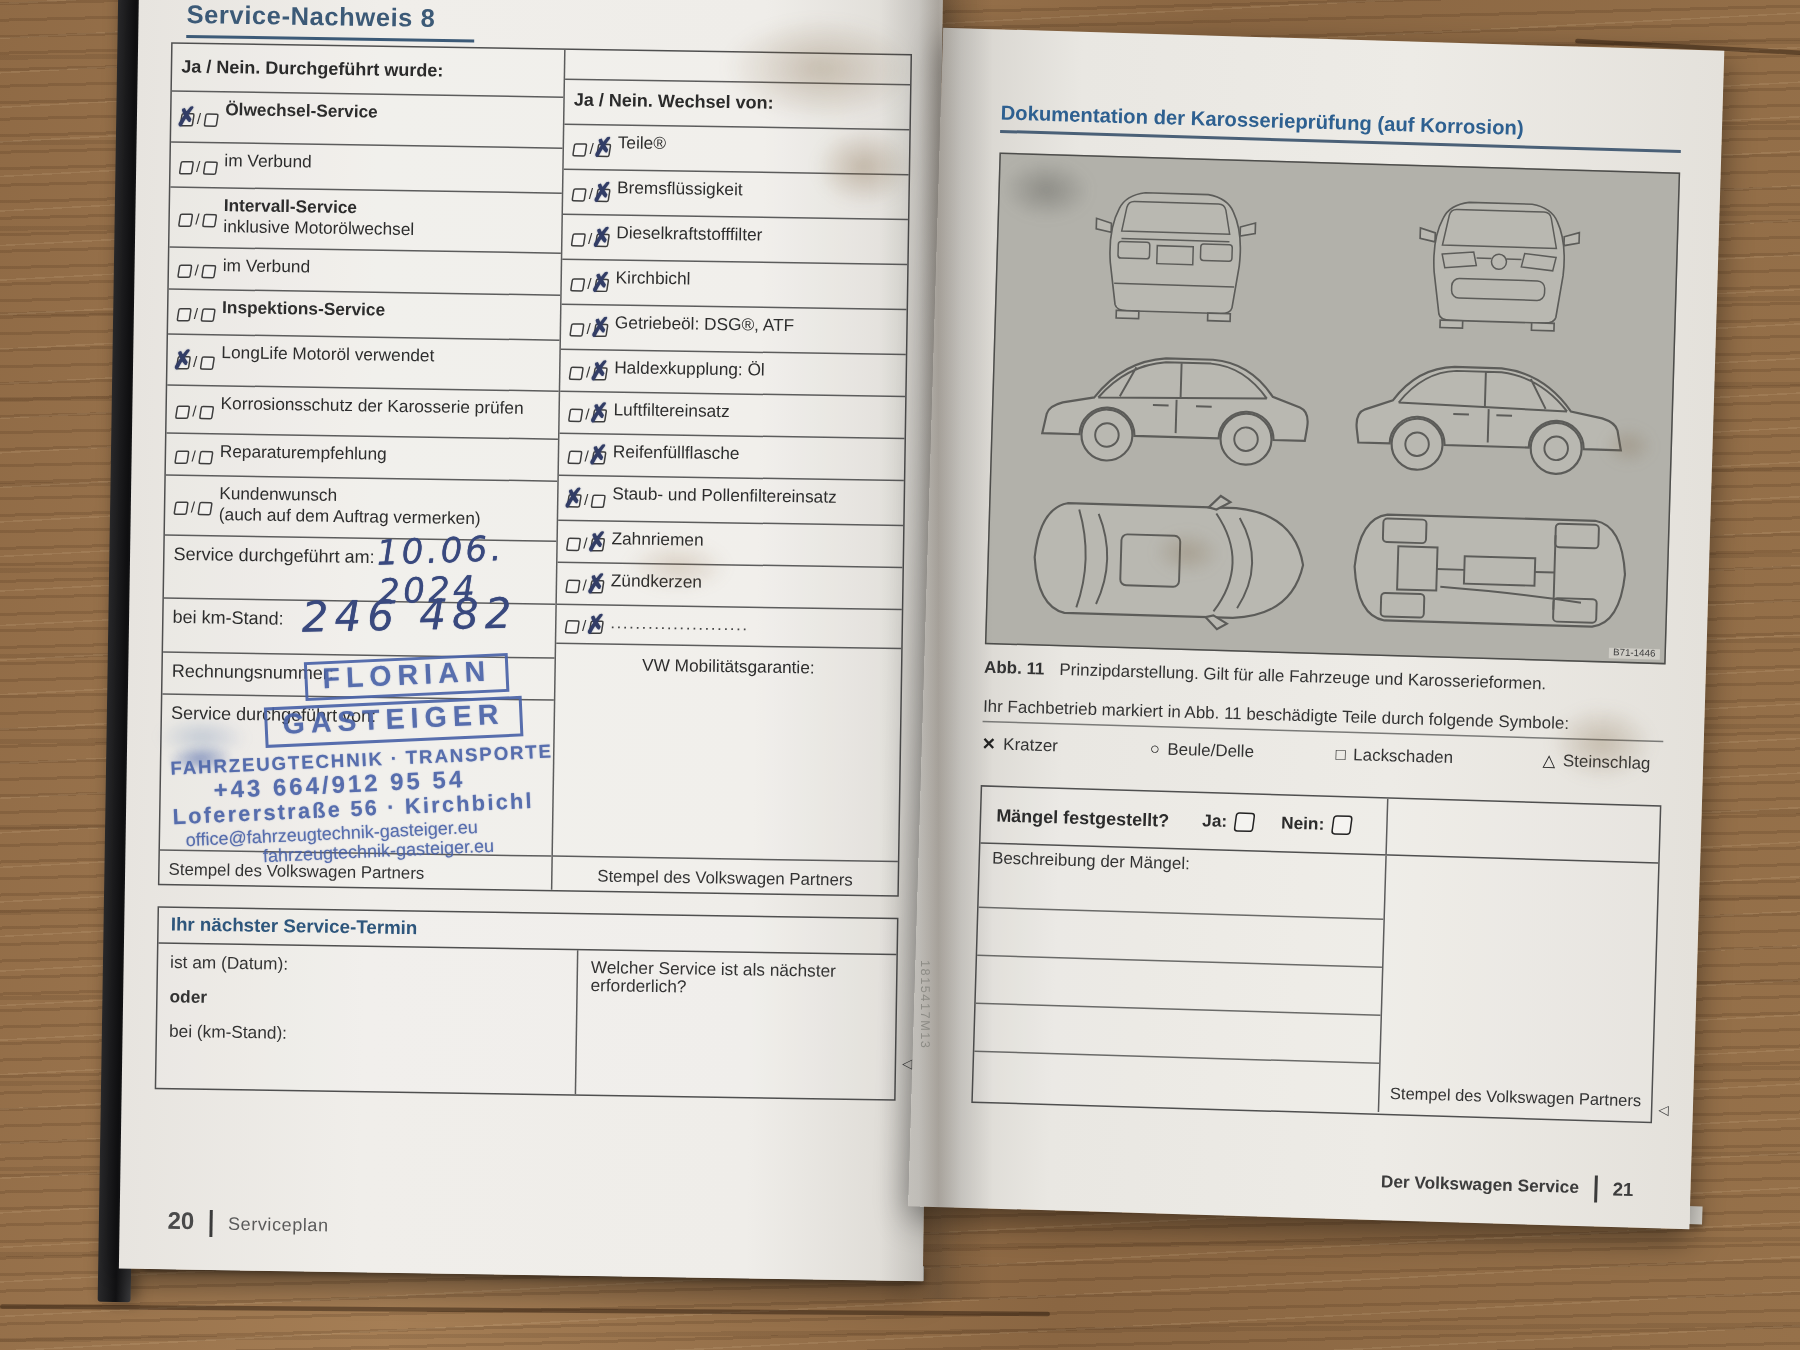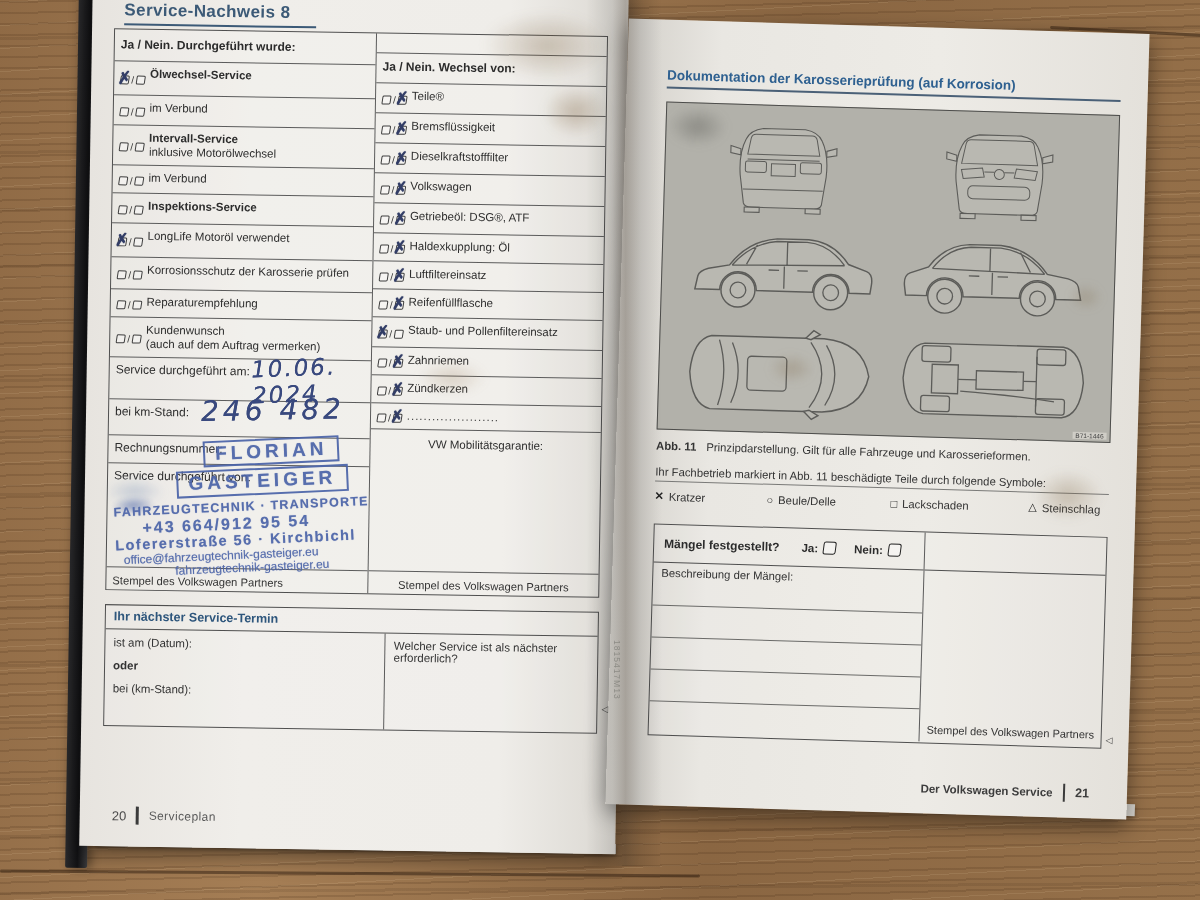--- a/index.html
+++ b/index.html
@@ -90,21 +90,21 @@
   .next-table { position:absolute; left:22px; top:622px; width:494px; border:1.5px solid #4f4f4f; background:rgba(255,255,255,.10); }
   .next-hdr { font-size:12.5px; font-weight:bold; color:#2e567c; padding:4px 8px 5px; border-bottom:1.2px solid #4f4f4f; }
   .next-body { display:flex; height:96px; }
   .next-l { width:57%; border-right:1px solid #5c5c5c; padding:7px 8px; }
   .next-r { flex:1; padding:6px 8px; }
   .next-l .line { font-size:11.5px; color:#333; margin-bottom:11px; }
   .next-q { font-size:11.5px; color:#333; }
   .tri { position:absolute; font-size:9px; color:#444; }
 
   .footer-l { position:absolute; left:32px; top:824px; display:flex; align-items:center; gap:10px; }
-  .footer-l .num { font-size:13px; font-weight:normal; color:#4a4a4a; }
+  .footer-l .num { font-size:16px; font-weight:bold; color:#4a4a4a; }
   .vbar { width:2.5px; height:18px; background:#3b3b3b; }
   .footer-l .lab { font-size:12px; color:#5a5a5a; letter-spacing:.4px; }
 
   
   .doc-title {
     position:absolute; left:40px; top:48px; width:454px;
     font-size:13.5px; font-weight:bold; color:#2e6090;
     border-bottom:2px solid #4a6077; padding-bottom:4px;
   }
   .figure-box {
@@ -292,21 +292,21 @@
             <span class="cb checked"></span>
           </span>
         <span class="lbl">Dieselkraftstofffilter</span>
       </div>
       <div class="trow" style="height:30px;">
         <span class="cbp">
             <span class="cb"></span>
             <span class="sl">/</span>
             <span class="cb checked"></span>
           </span>
-        <span class="lbl">Volkswagen</span>
+        <span class="lbl">Kirchbichl</span>
       </div>
       <div class="trow" style="height:30px;">
         <span class="cbp">
             <span class="cb"></span>
             <span class="sl">/</span>
             <span class="cb checked"></span>
           </span>
         <span class="lbl">Getriebeöl: DSG®, ATF</span>
       </div>
       <div class="trow" style="height:28px;">

